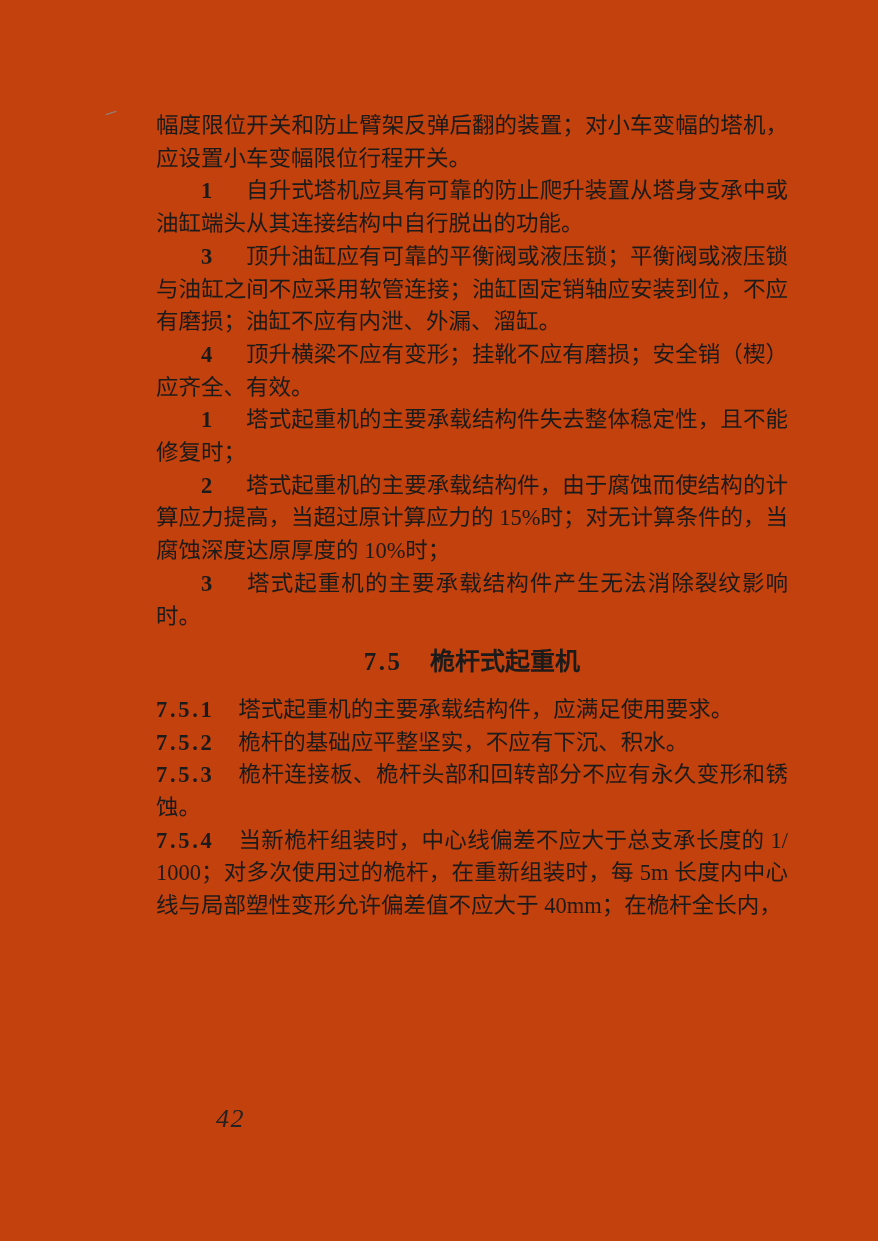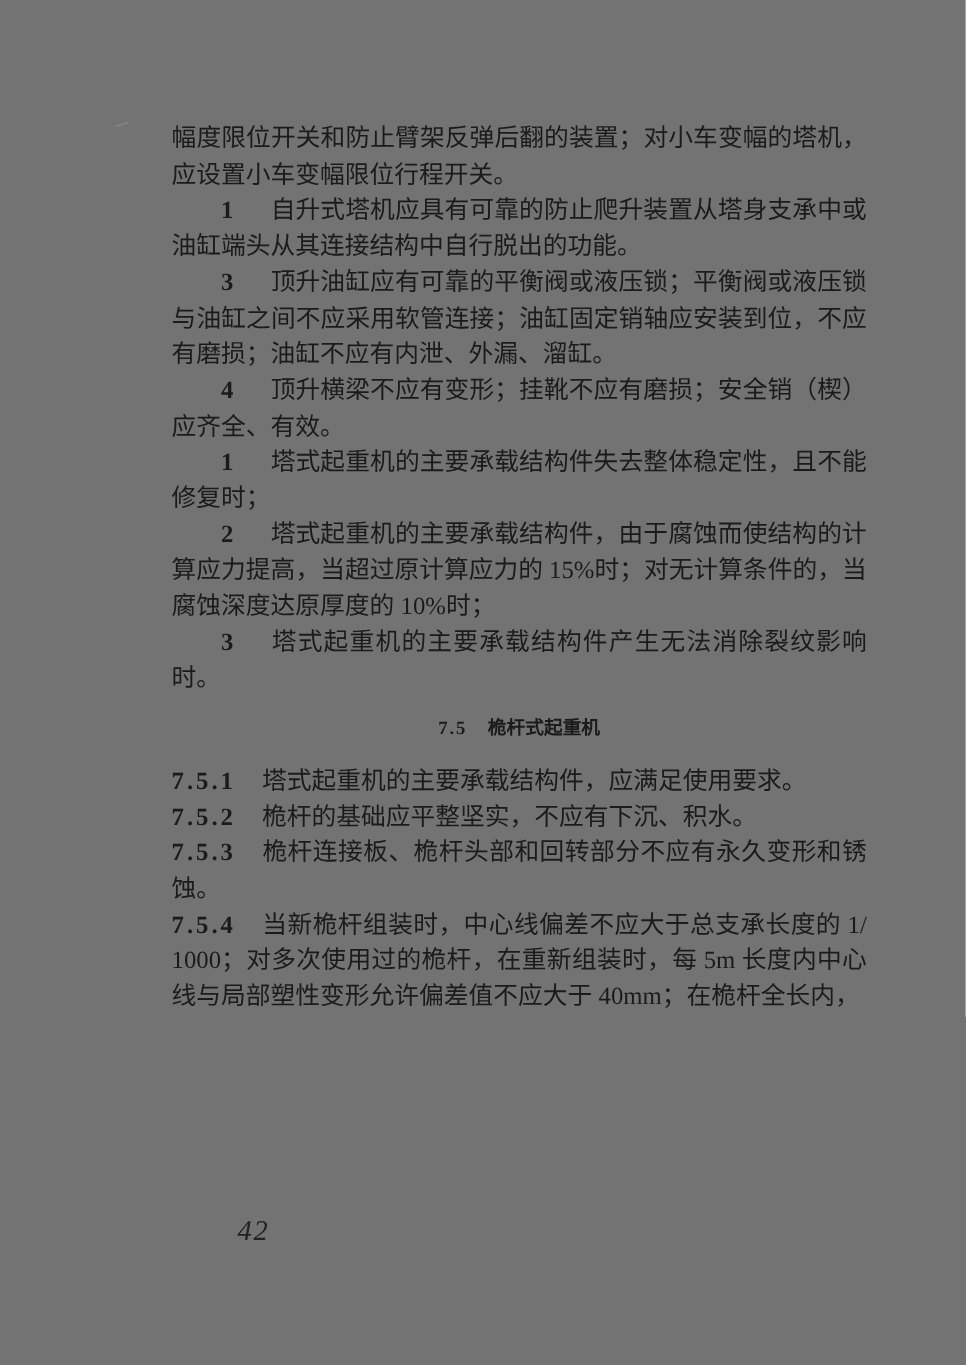--- a/index.html
+++ b/index.html
@@ -5,21 +5,21 @@
   * { box-sizing: border-box; }
   html, body {
     margin: 0; padding: 0;
     width: 878px; height: 1241px;
     background: #fcfcfb;
     overflow: hidden;
   }
   .sheet {
     position: relative;
     width: 878px; height: 1241px;
-    background: #737373;
+    background: #c2410c;
     color: #1b1b1b;
     font-family: "Liberation Serif", "DejaVu Serif", serif;
   }
   .scan-artifact {
     position: absolute;
     left: 105px; top: 112px;
     width: 12px; height: 2px;
     border-top: 2px solid #8a8a8a;
     transform: rotate(-18deg);
     border-radius: 2px;
@@ -42,21 +42,21 @@
     font-family: "Liberation Serif", "DejaVu Serif", serif;
   }
   .item { text-indent: 2em; }
   .item .num {
     letter-spacing: 0;
     margin-right: 1.5em;
   }
   .heading {
     text-align: center;
     font-weight: bold;
-    font-size: 17px;
+    font-size: 25px;
     margin: 13px 0 15px 0 !important;
     text-indent: 0;
   }
   .heading .h-num {
     font-weight: bold;
     letter-spacing: 0.1em;
     margin-right: 1.1em;
   }
   .page-number {
     position: absolute;

